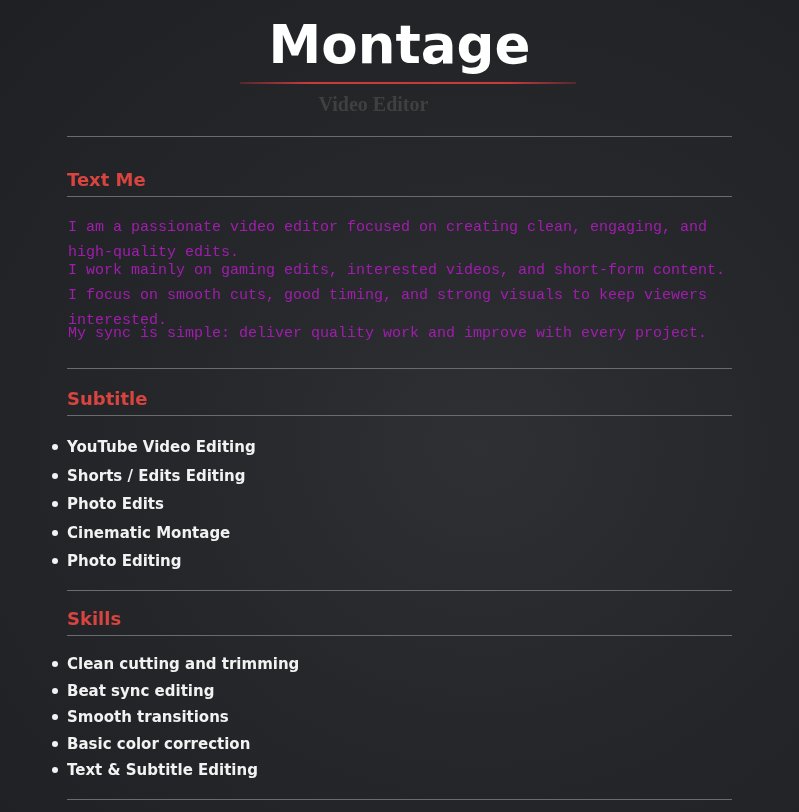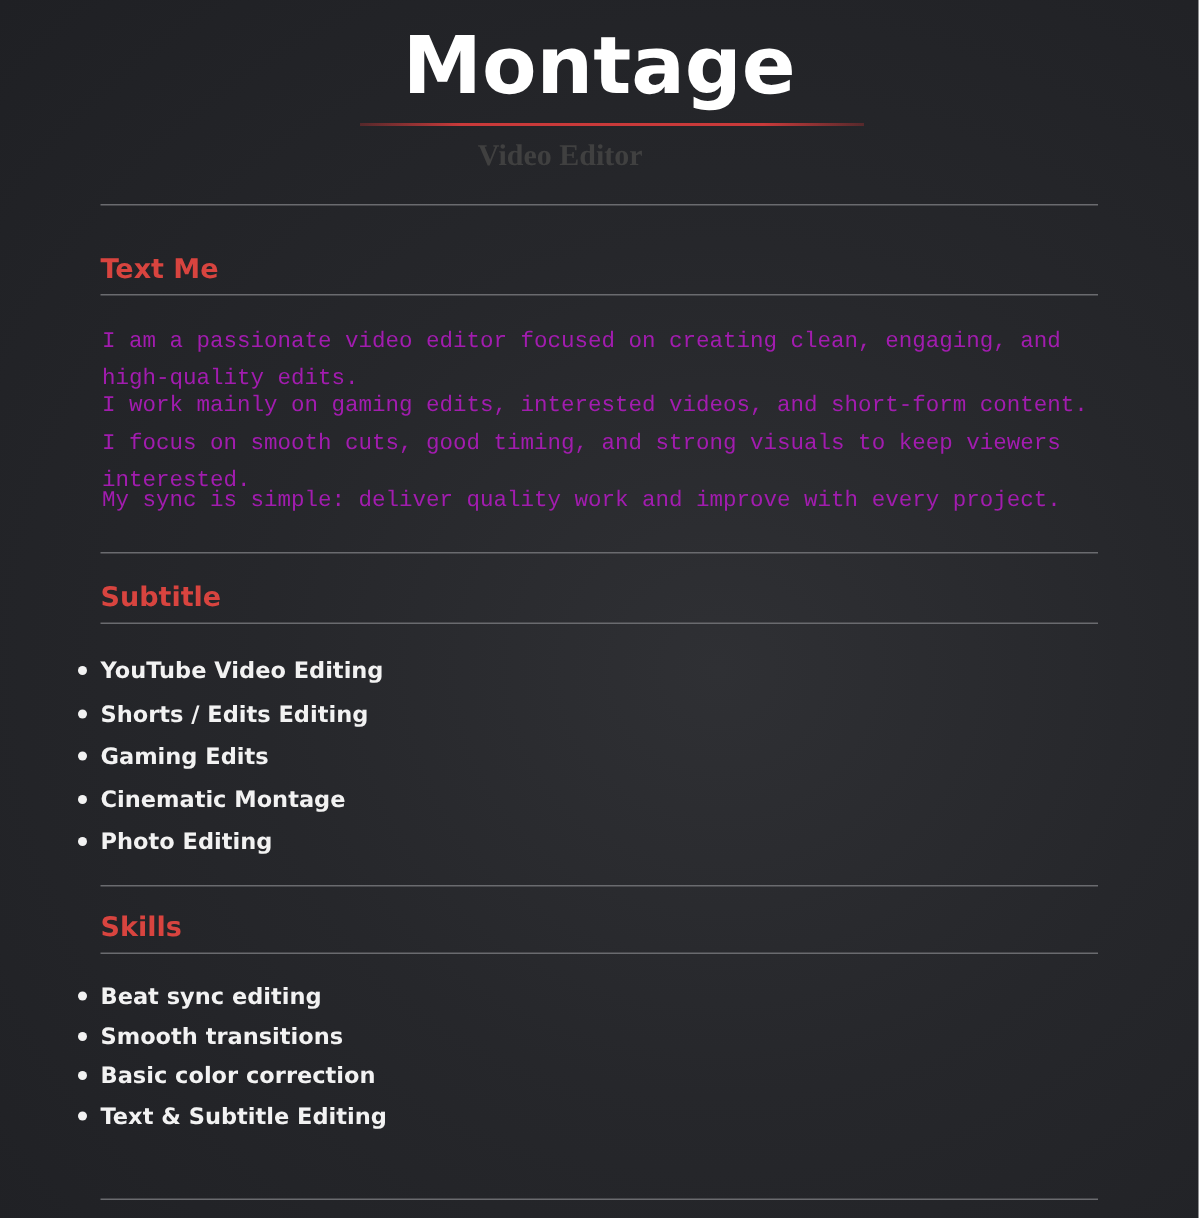--- a/index.html
+++ b/index.html
@@ -125,30 +125,31 @@
   <p class="para" style="top:258px;">I work mainly on gaming edits, interested videos, and short-form content. I focus on smooth cuts, good timing, and strong visuals to keep viewers interested.</p>
   <p class="para" style="top:321px;">My sync is simple: deliver quality work and improve with every project.</p>
 
   <div class="divider" style="top:368px;"></div>
 
   <div class="section-title" style="top:387px;">Subtitle</div>
   <div class="divider" style="top:415px;"></div>
   <ul class="list services" style="top:433px;">
     <li>YouTube Video Editing</li>
     <li>Shorts / Edits Editing</li>
-    <li>Gaming Edits</li>
+    <li>Photo Edits</li>
     <li>Cinematic Montage</li>
     <li>Photo Editing</li>
   </ul>
 
   <div class="divider" style="top:590px;"></div>
 
   <div class="section-title" style="top:607px;">Skills</div>
   <div class="divider" style="top:635px;"></div>
   <ul class="list skills" style="top:651px;">
+    <li>Clean cutting and trimming</li>
     <li>Beat sync editing</li>
     <li>Smooth transitions</li>
     <li>Basic color correction</li>
     <li>Text &amp; Subtitle Editing</li>
   </ul>
 
   <div class="divider" style="top:799px;"></div>
 </div>
 
 </body></html>

